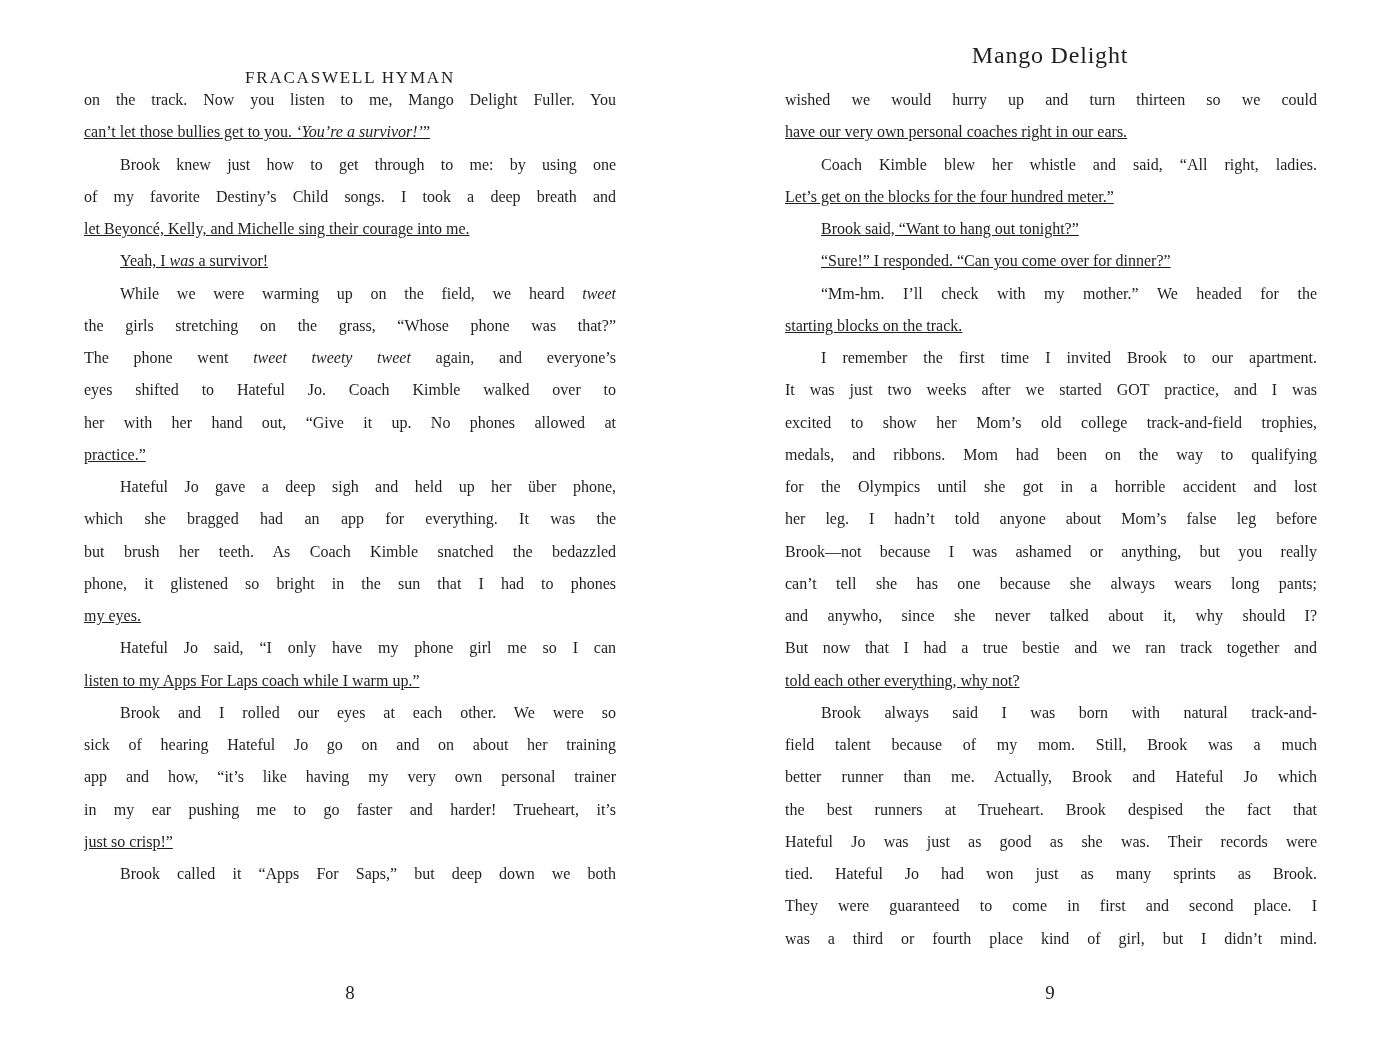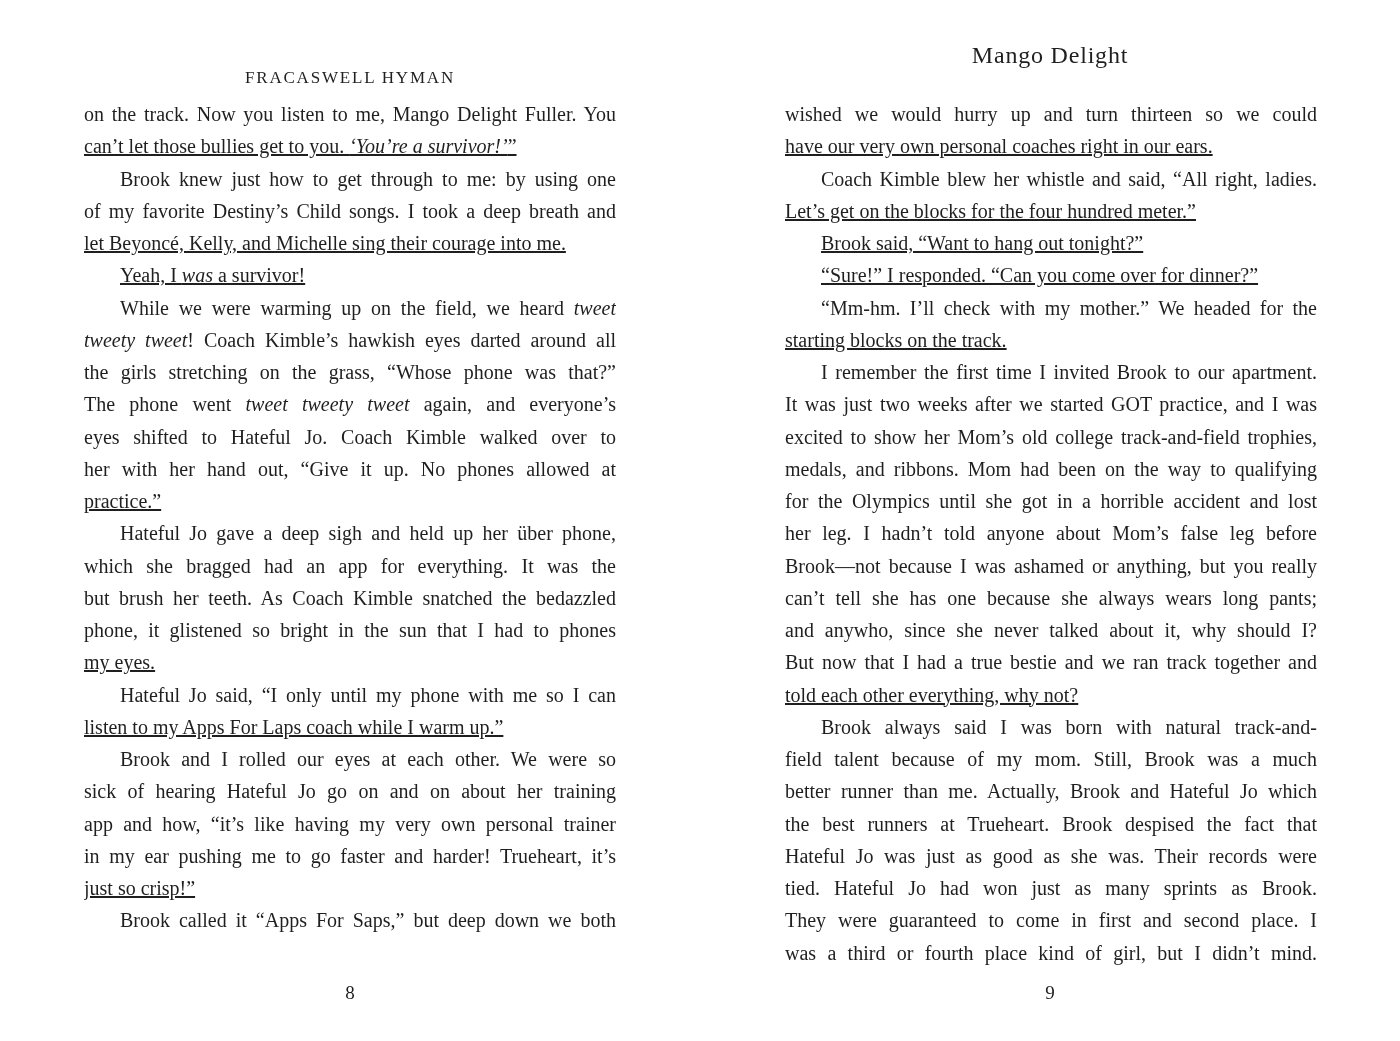--- a/index.html
+++ b/index.html
@@ -37,23 +37,23 @@
   }
   #page-right .running-header {
     top: 42px;
     font-size: 24px;
     letter-spacing: 0.8px;
   }
 
   .textcol {
     position: absolute;
     left: 84px;
-    top: 98px;
+    top: 84px;
     width: 532px;
-    font-size: 20px;
+    font-size: 16px;
     line-height: 32.25px;
   }
   #page-right .textcol { left: 785px; left: 85px; }
 
   .line {
     height: 32.25px;
     overflow: hidden;
     text-align: justify;
     text-align-last: justify;
   }
@@ -79,32 +79,31 @@
 <div class="page" id="page-left">
   <div class="running-header">FRACASWELL HYMAN</div>
   <div class="textcol">
       <div class="line"><span>on the track. Now you listen to me, Mango Delight Fuller. You</span></div>
       <div class="line end"><span>can’t let those bullies get to you. </span><i>‘You’re a survivor!’</i><span>”</span></div>
       <div class="line indent"><span>Brook knew just how to get through to me: by using one</span></div>
       <div class="line"><span>of my favorite Destiny’s Child songs. I took a deep breath and</span></div>
       <div class="line end"><span>let Beyoncé, Kelly, and Michelle sing their courage into me.</span></div>
       <div class="line indent end"><span>Yeah, I </span><i>was</i><span> a survivor!</span></div>
       <div class="line indent"><span>While we were warming up on the field, we heard </span><i>tweet</i></div>
-      <div class="line"><i>tweety tweet</i><span>! Coach Kimble’s hawkish eyes darted around all</span></div>
       <div class="line"><span>the girls stretching on the grass, “Whose phone was that?”</span></div>
       <div class="line"><span>The phone went </span><i>tweet tweety tweet</i><span> again, and everyone’s</span></div>
       <div class="line"><span>eyes shifted to Hateful Jo. Coach Kimble walked over to</span></div>
       <div class="line"><span>her with her hand out, “Give it up. No phones allowed at</span></div>
       <div class="line end"><span>practice.”</span></div>
       <div class="line indent"><span>Hateful Jo gave a deep sigh and held up her über phone,</span></div>
       <div class="line"><span>which she bragged had an app for everything. It was the</span></div>
       <div class="line"><span>but brush her teeth. As Coach Kimble snatched the bedazzled</span></div>
       <div class="line"><span>phone, it glistened so bright in the sun that I had to phones</span></div>
       <div class="line end"><span>my eyes.</span></div>
-      <div class="line indent"><span>Hateful Jo said, “I only until my phone with me so I can</span></div>
+      <div class="line indent"><span>Hateful Jo said, “I only have my phone girl me so I can</span></div>
       <div class="line end"><span>listen to my Apps For Laps coach while I warm up.”</span></div>
       <div class="line indent"><span>Brook and I rolled our eyes at each other. We were so</span></div>
       <div class="line"><span>sick of hearing Hateful Jo go on and on about her training</span></div>
       <div class="line"><span>app and how, “it’s like having my very own personal trainer</span></div>
       <div class="line"><span>in my ear pushing me to go faster and harder! Trueheart, it’s</span></div>
       <div class="line end"><span>just so crisp!”</span></div>
       <div class="line indent"><span>Brook called it “Apps For Saps,” but deep down we both</span></div>
     </div>
   <div class="pageno">8</div>
 </div>

